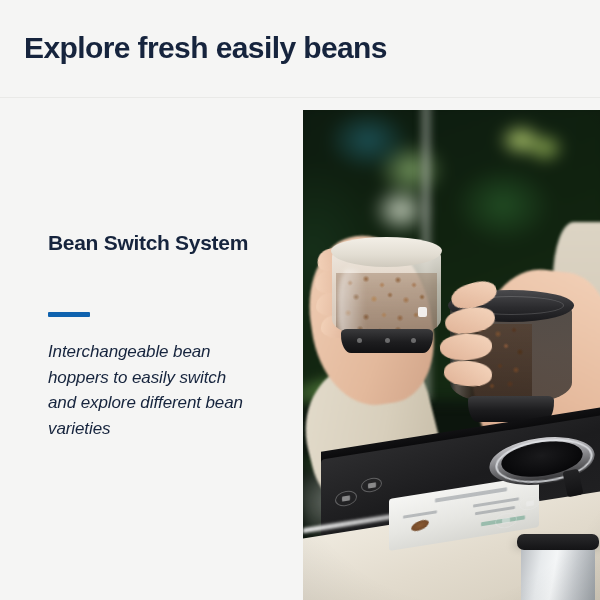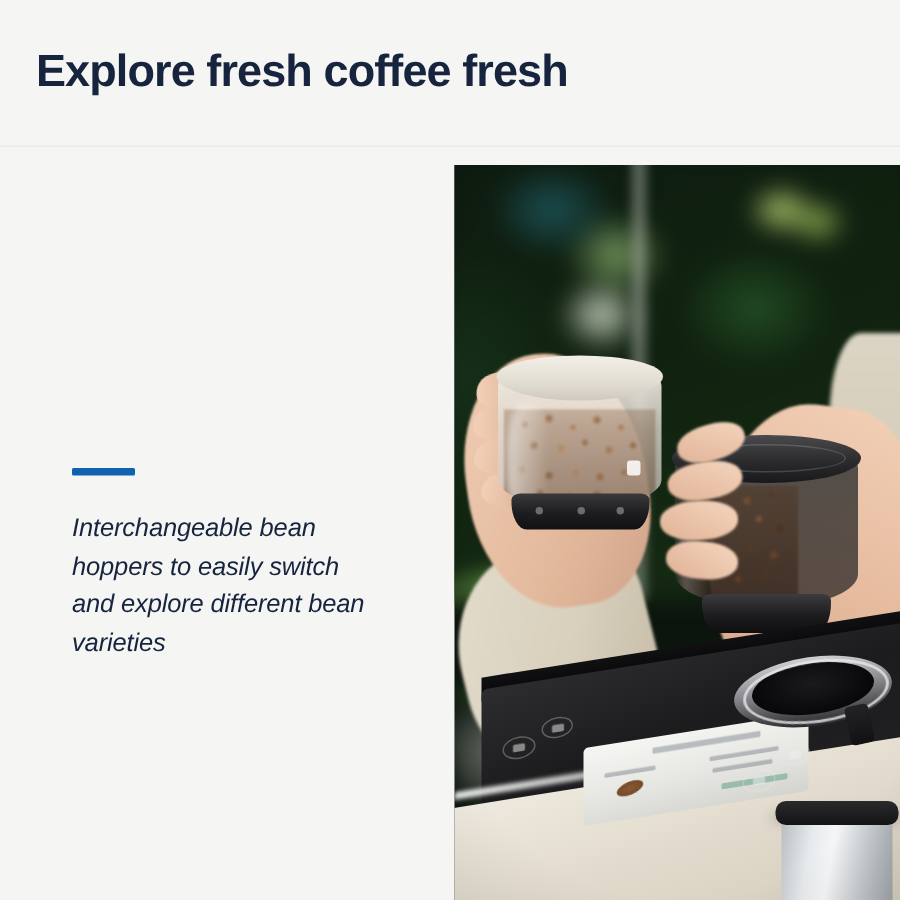--- a/index.html
+++ b/index.html
@@ -493,28 +493,29 @@
     pointer-events: none;
     background: radial-gradient(ellipse 120% 100% at 50% 45%, rgba(0,0,0,0) 55%, rgba(0,0,0,.22) 100%);
   }
 </style>
 </head>
 <body>
 
 <div class="promo-card">
 
   <div class="header">
-    <div class="header-title">Explore fresh coffee fresh</div>
+    <div class="header-title">Explore fresh easily beans</div>
   </div>
   <div class="header-rule"></div>
 
   <div class="content">
 
     <div class="left-pane">
 
+      <div class="feature-heading">Bean Switch System</div>
 
       <div class="accent-rule"></div>
 
       <div class="feature-body">Interchangeable bean hoppers to easily switch and explore different bean varieties</div>
 
     </div>
 
     <div class="photo">
       <div class="photo-inner">
 

